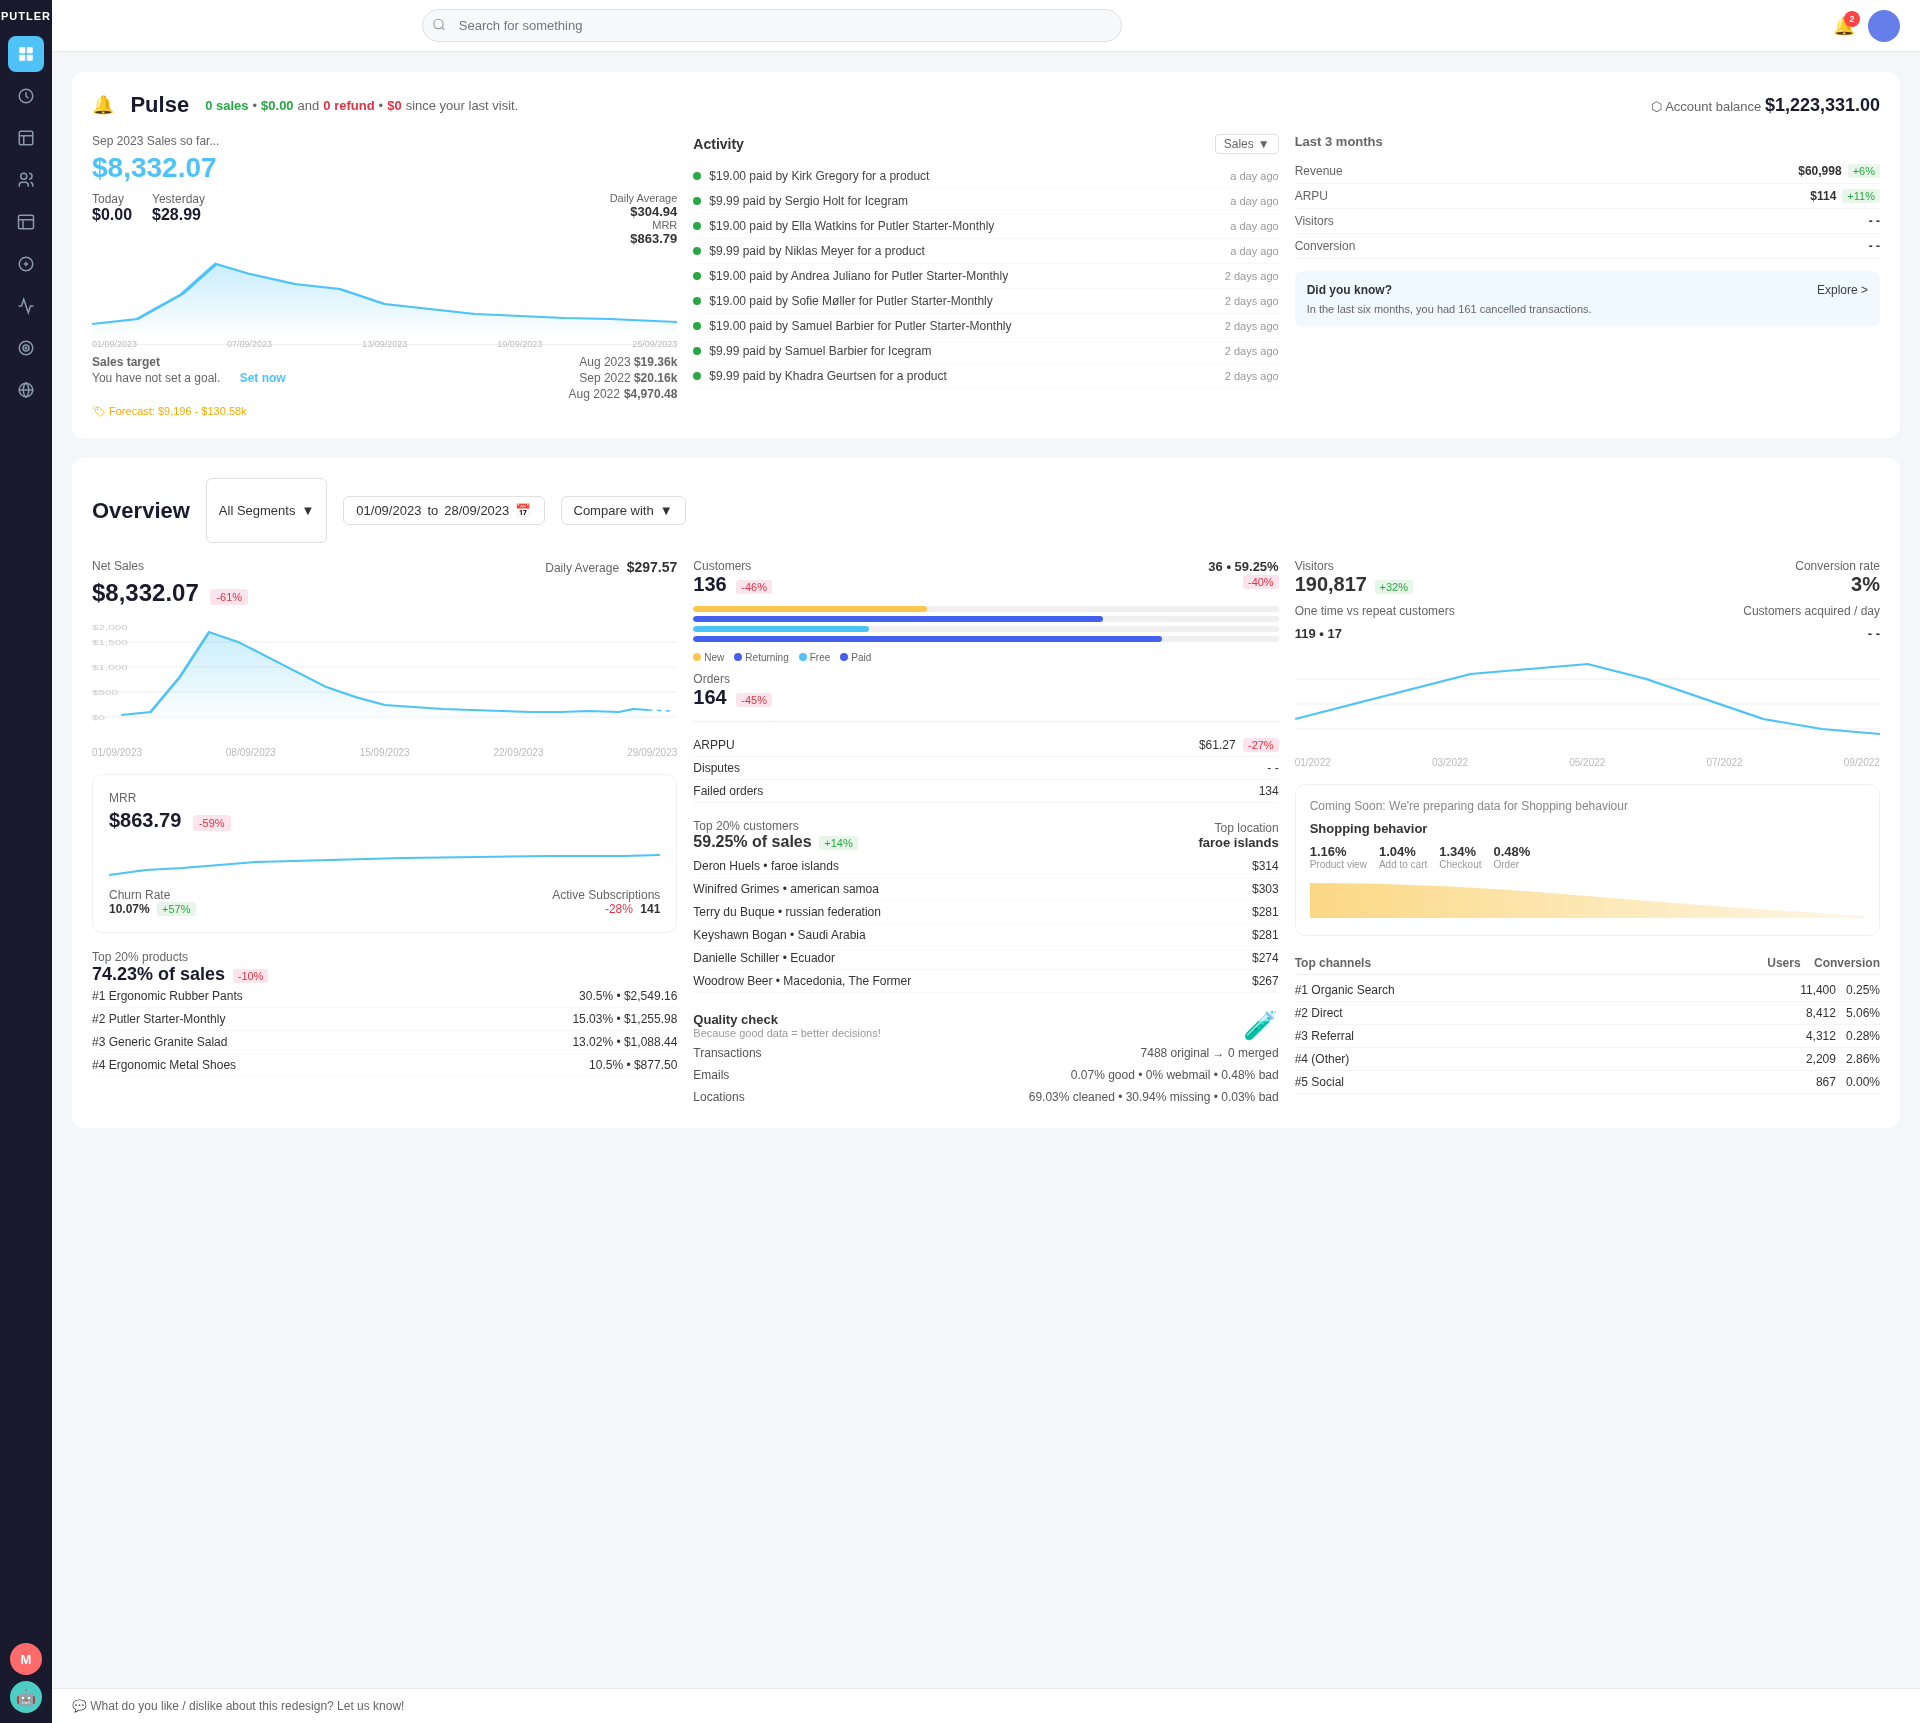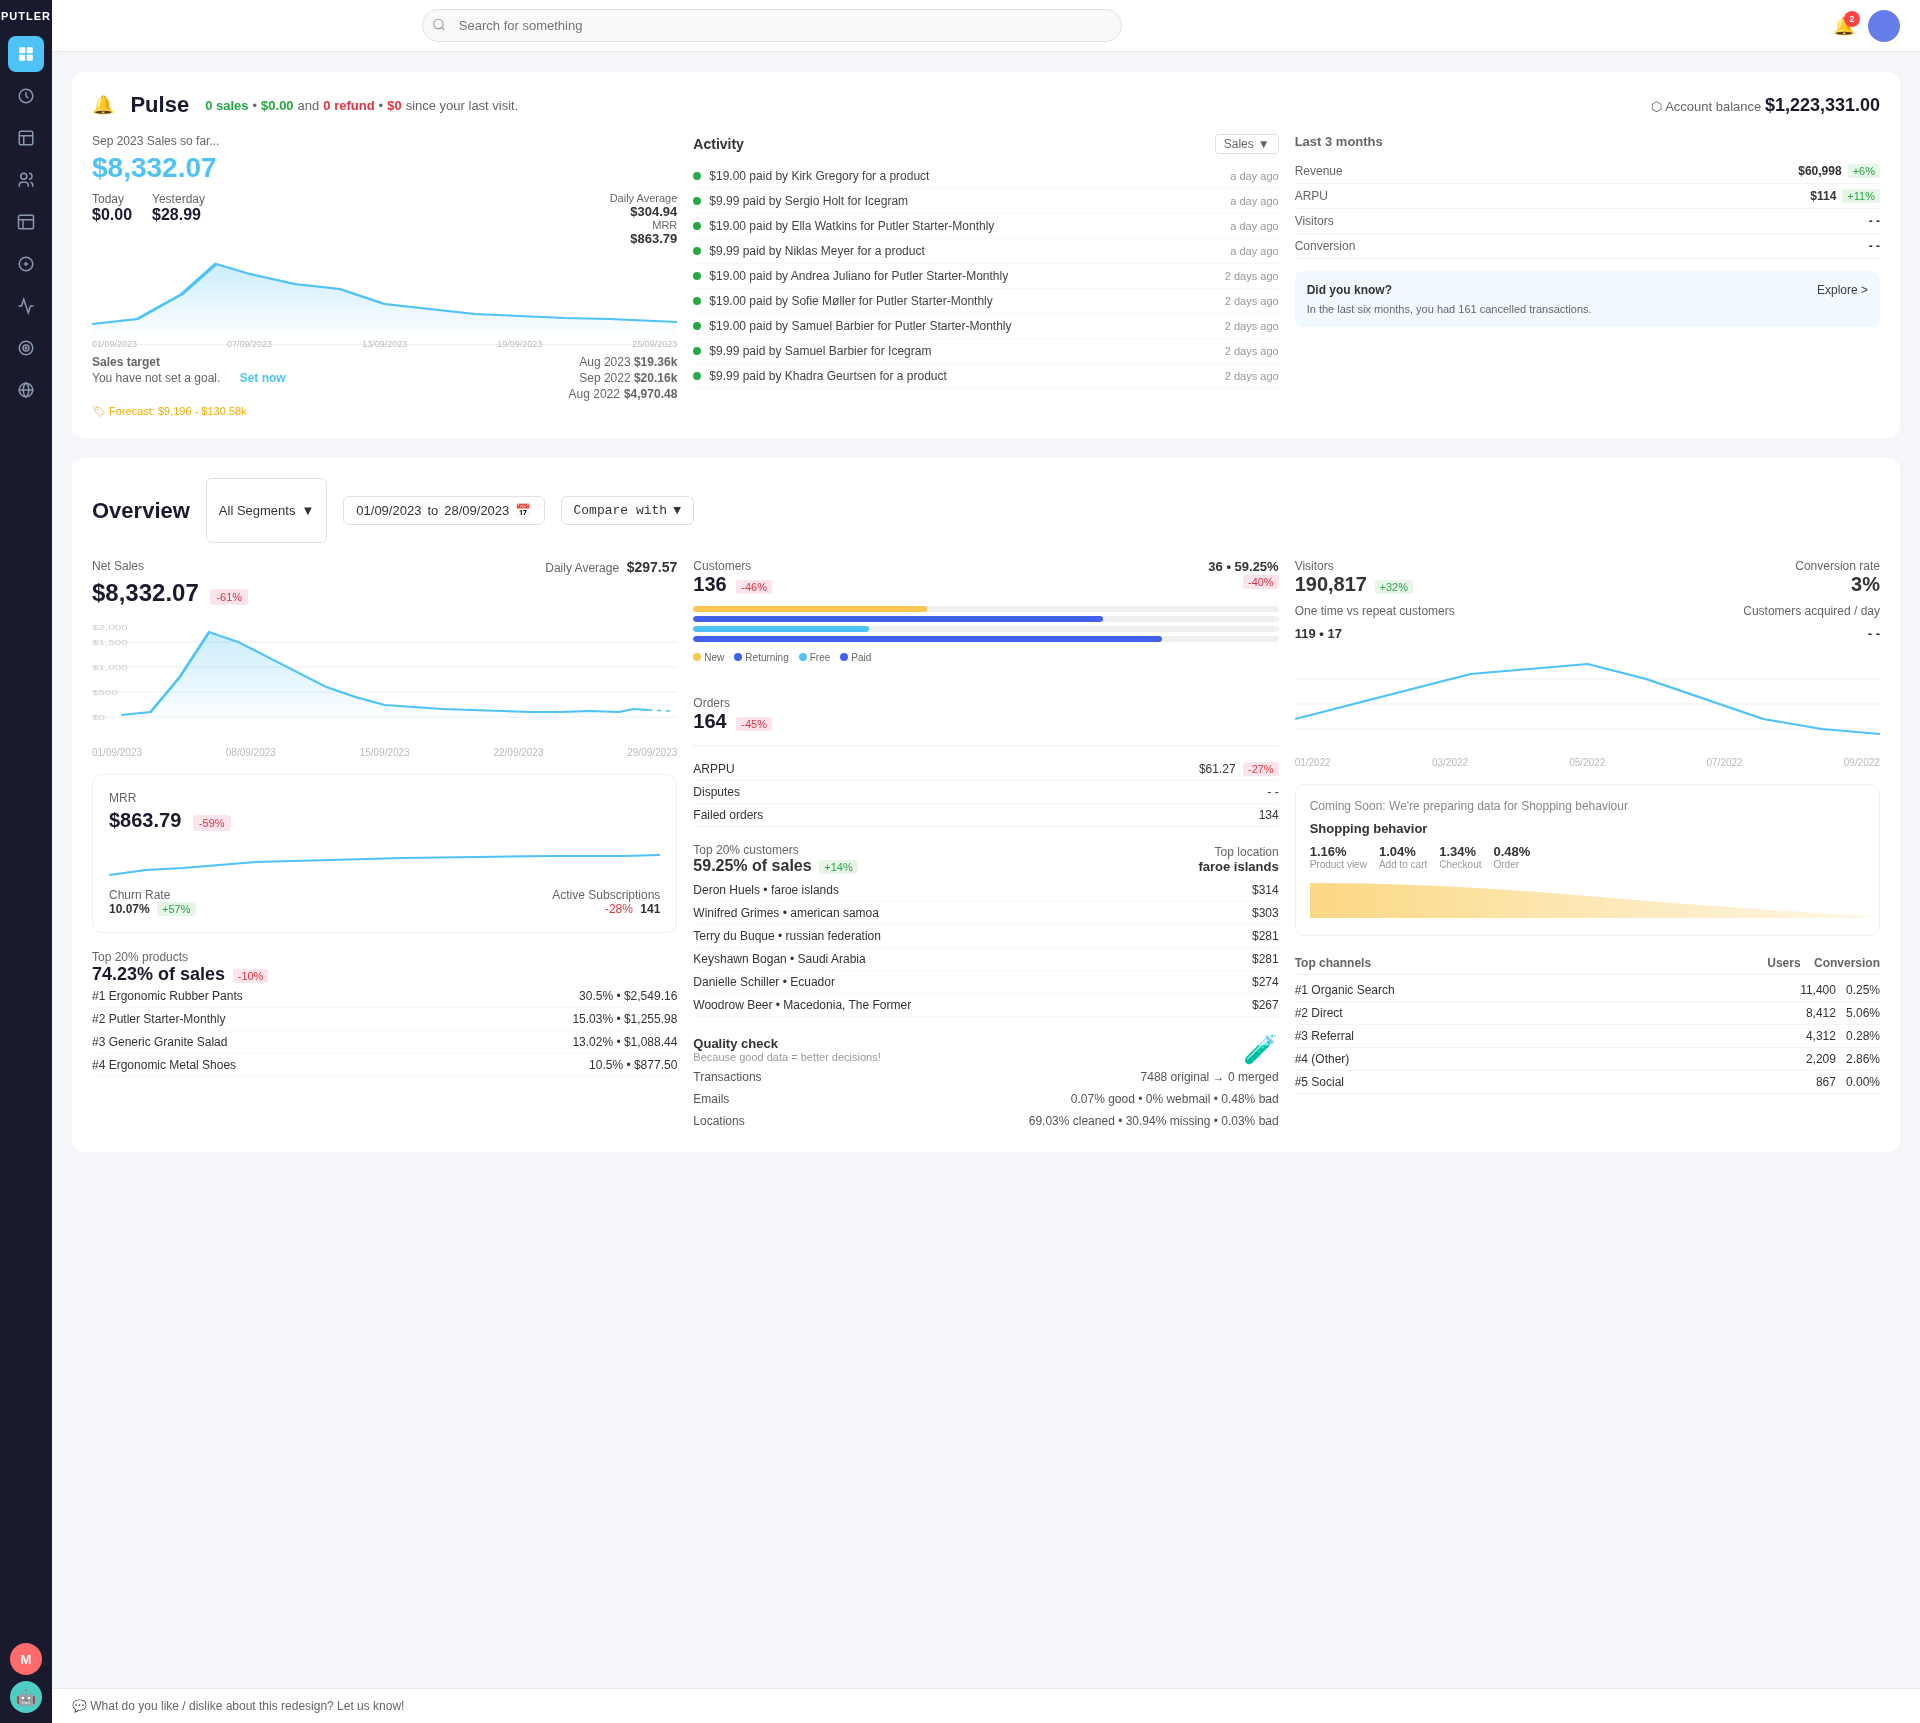--- a/index.html
+++ b/index.html
@@ -81,21 +81,21 @@
     .dyk-title { font-weight: 600; font-size: 12px; }
     .dyk-explore { color: #404040; font-size: 12px; cursor: pointer; }
     .dyk-text { font-size: 11px; color: #666; }
 
     
     .overview-section { background: #fff; border-radius: 12px; padding: 20px; }
     .overview-header { display: flex; align-items: center; gap: 16px; margin-bottom: 16px; flex-wrap: wrap; }
     .overview-title { font-size: 22px; font-weight: 700; color: #1a1a2e; }
     .segment-select { border: 1px solid #e0e0e0; border-radius: 6px; padding: 24px 12px; font-size: 13px; background: #fff; cursor: pointer; display: flex; align-items: center; gap: 6px; }
     .date-range { border: 1px solid #e0e0e0; border-radius: 6px; padding: 6px 12px; font-size: 13px; background: #fff; cursor: pointer; display: flex; align-items: center; gap: 6px; }
-    .compare-with { border: 1px solid #e0e0e0; border-radius: 6px; padding: 6px 12px; font-size: 13px; background: #fff; cursor: pointer; display: flex; align-items: center; gap: 6px; font-family: Liberation Mono, monospace; }
+    .compare-with { border: 1px solid #e0e0e0; border-radius: 6px; padding: 6px 12px; font-size: 13px; background: #fff; cursor: pointer; display: flex; align-items: center; gap: 6px; }
 
     .overview-grid { display: grid; grid-template-columns: 1fr 1fr 1fr; gap: 16px; }
 
     
     .card { background: #fff; border: 1px solid #f0f0f0; border-radius: 10px; padding: 16px; }
     .card-header { display: flex; justify-content: space-between; align-items: flex-start; margin-bottom: 4px; }
     .card-label { font-size: 12px; color: #666; }
     .card-value { font-size: 24px; font-weight: 700; color: #1a1a2e; margin-bottom: 2px; }
     .card-change { font-size: 11px; padding: 2px 6px; border-radius: 3px; margin-left: 8px; }
     .chart-area { height: 120px; margin: 10px 0; }
@@ -505,21 +505,21 @@
             <div class="product-row">
               <span>#4 Ergonomic Metal Shoes</span>
               <span>10.5% • $877.50</span>
             </div>
           </div>
         </div>
       </div>
 
       <div>
 
-        <div style="margin-bottom:32px;">
+        <div style="margin-bottom:8px;">
           <div style="display:flex;justify-content:space-between;align-items:flex-start;">
             <div>
               <div class="card-label">Customers</div>
               <span class="card-value" style="font-size:20px;">136</span>
               <span class="last3-change change-neg">-46%</span>
             </div>
             <div style="text-align:right;">
               <div style="font-size:13px;font-weight:600;">36 • 59.25%</div>
               <span class="last3-change change-neg">-40%</span>
             </div>

